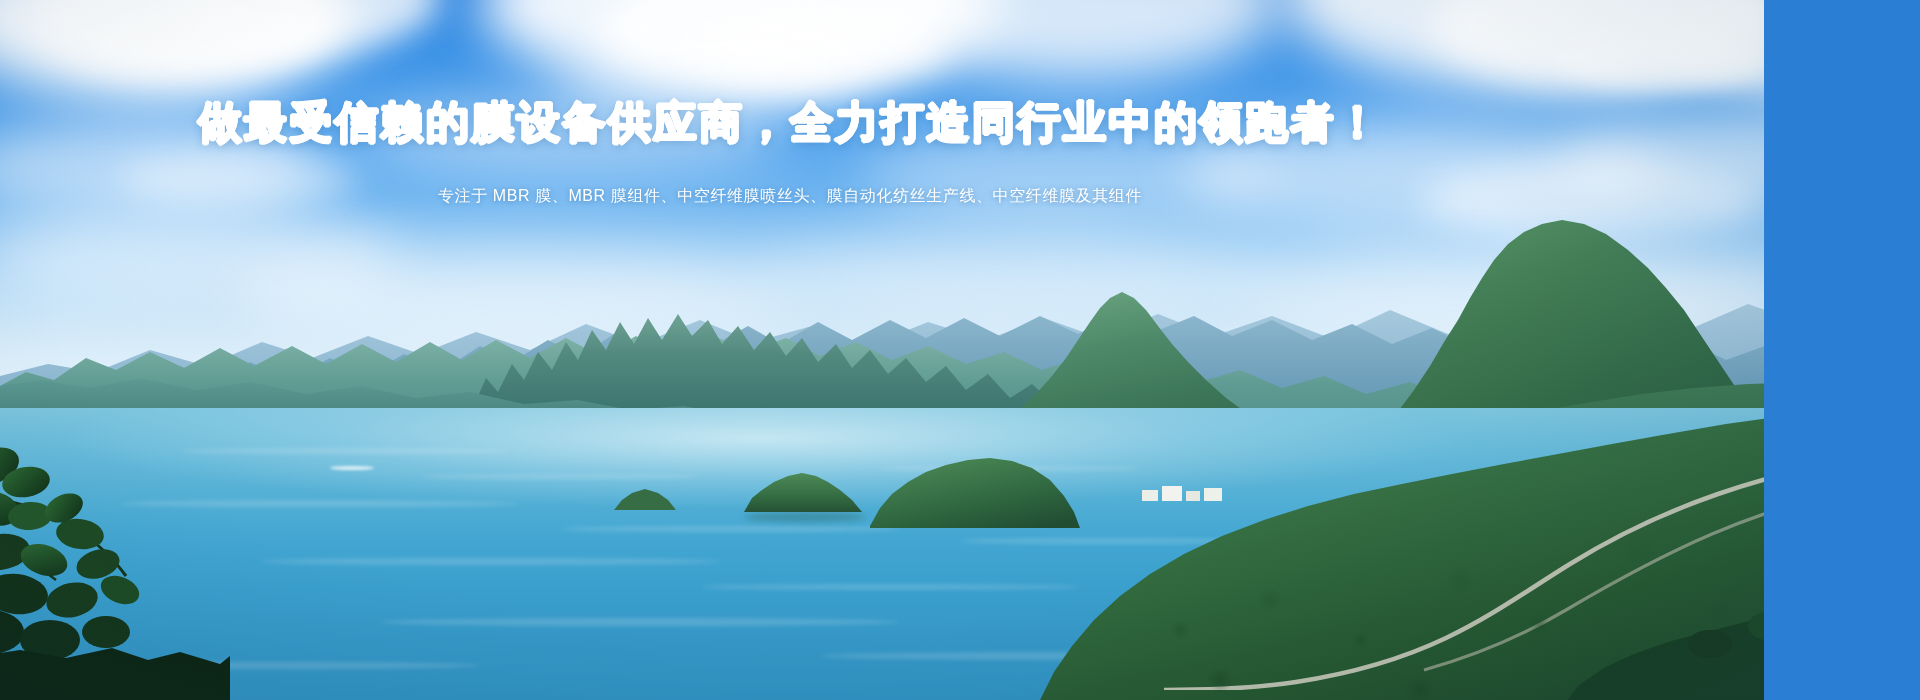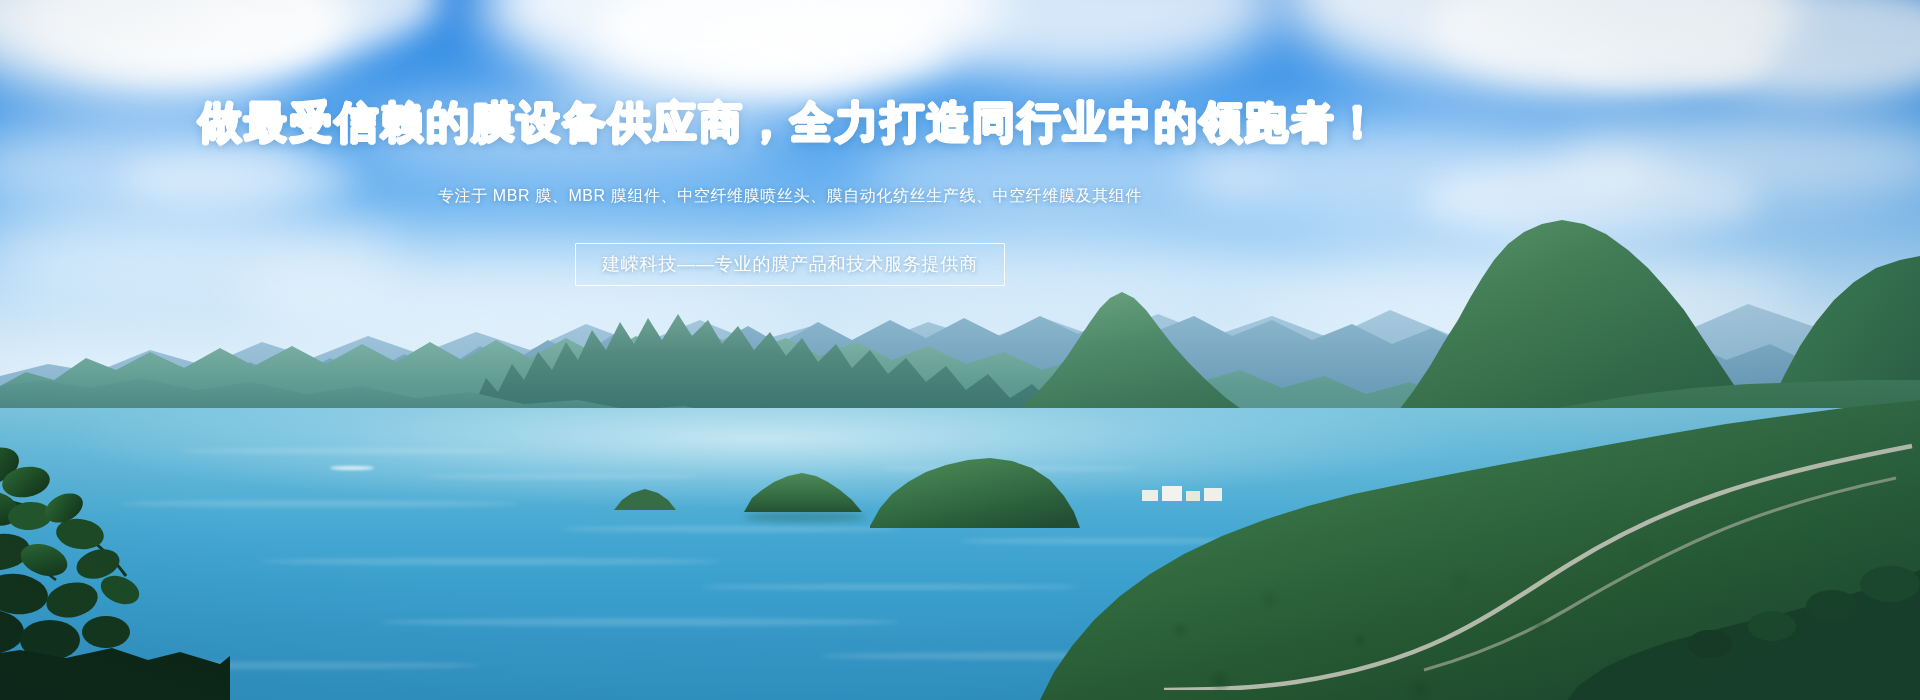--- a/index.html
+++ b/index.html
@@ -5,21 +5,21 @@
   * { margin:0; padding:0; box-sizing:border-box; }
   html,body { width:1920px; height:700px; overflow:hidden; }
   body {
     font-family:"Liberation Sans","DejaVu Sans",sans-serif;
     background:#2a7fd4;
   }
 
   
   #banner {
     position:relative;
-    width:1920px; height:700px;
+    width:1764px; height:700px;
     overflow:hidden;
     background:#0369a1;
   }
 
   
   .sky {
     position:absolute; left:0; top:0; width:1920px; height:430px;
     background:linear-gradient(180deg,
       #2f86e0 0%,
       #3b92e6 12%,
@@ -416,19 +416,16 @@
 
   <div style="position:absolute; left:0; top:0; width:1920px; height:700px; z-index:50; pointer-events:none;
               background:radial-gradient(ellipse 1400px 620px at 790px 300px, rgba(255,255,255,0) 52%, rgba(20,70,110,.16) 100%);"></div>
 
   <div id="overlay">
 
     <h1 class="headline">做最受信赖的膜设备供应商，全力打造同行业中的领跑者！</h1>
 
     <p class="subtitle">专注于 MBR 膜、MBR 膜组件、中空纤维膜喷丝头、膜自动化纺丝生产线、中空纤维膜及其组件</p>
 
-    <div class="tagline-box hit">
-      <span class="tagline-text">建嵘科技——专业的膜产品和技术服务提供商</span>
-    </div>
 
   </div>
 
 </div>
 
 </body></html>

